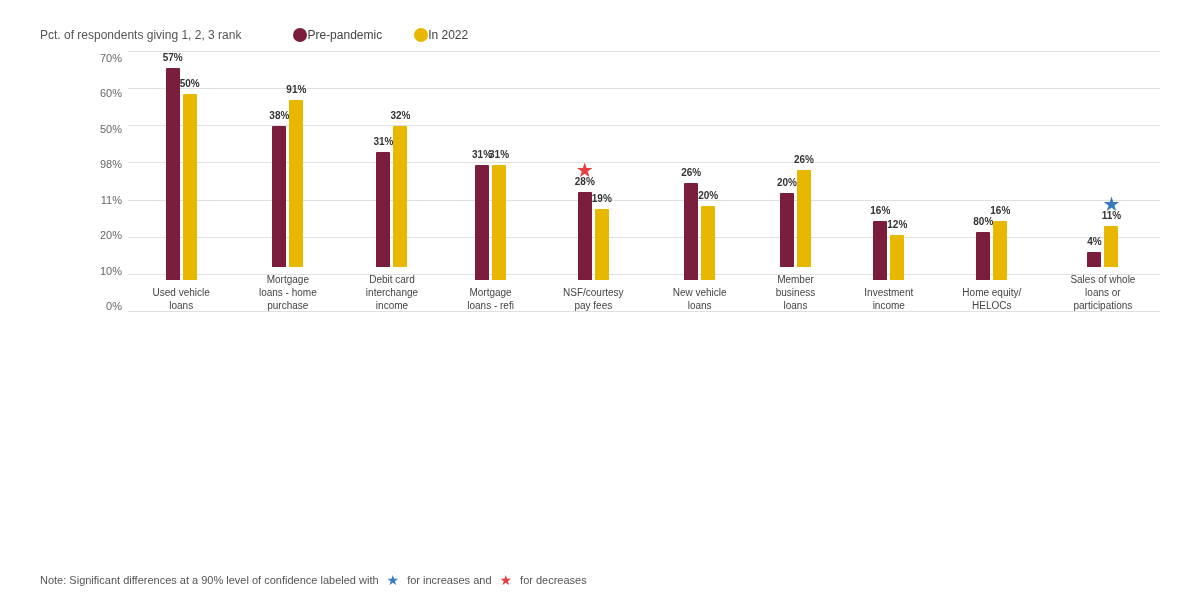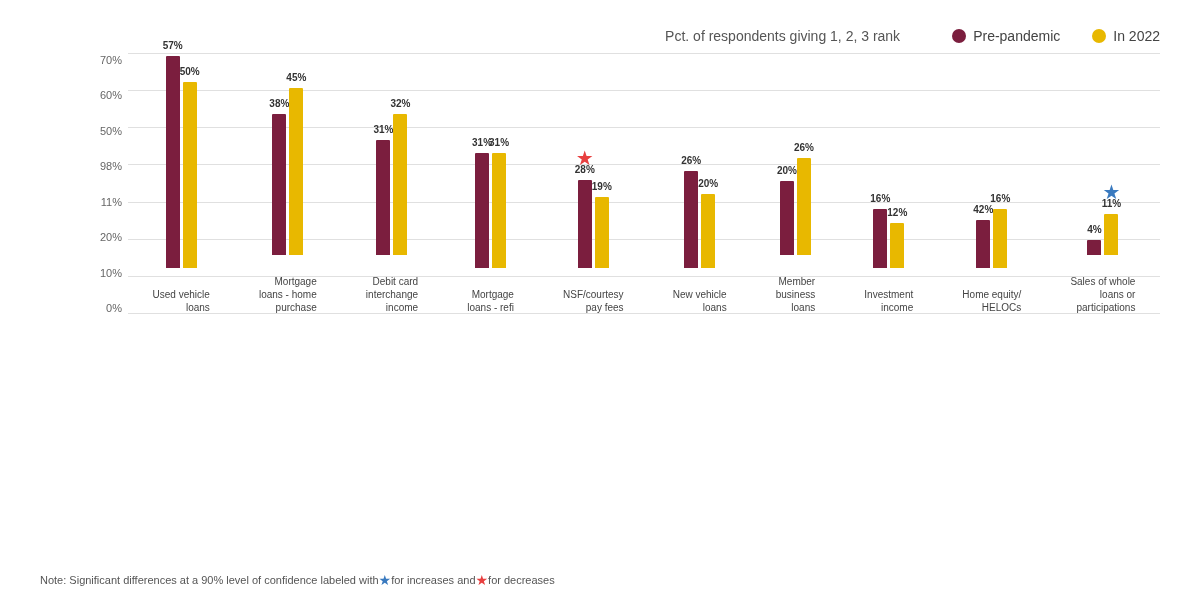--- a/index.html
+++ b/index.html
@@ -21,34 +21,33 @@
       font-size: 22px;
       font-weight: 700;
       color: #222;
       border-bottom: 2px solid #333;
       padding-bottom: 8px;
       margin-bottom: 12px;
     }
     .legend-row {
       display: flex;
       align-items: center;
-      justify-content: flex-end;
+      justify-content: flex-start;
       gap: 32px;
       margin-bottom: 10px;
-      font-size: 14px;
+      font-size: 12px;
       color: #444;
     }
     .legend-label {
       color: #555;
       margin-right: 20px;
     }
     .legend-item {
       display: flex;
       align-items: center;
-      gap: 7px;
     }
     .legend-dot {
       width: 14px;
       height: 14px;
       border-radius: 50%;
       display: inline-block;
     }
     .chart-area {
       position: relative;
       margin-left: 50px;
@@ -124,34 +123,34 @@
       left: 50%;
       transform: translateX(-50%);
       font-size: 10px;
       font-weight: 600;
       color: #333;
       white-space: nowrap;
     }
     .bar-label {
       font-size: 10px;
       color: #444;
-      text-align: right;
-      margin-top: 20px;
+      text-align: center;
+      margin-top: 6px;
       line-height: 1.3;
       max-width: 80px;
     }
     .note-row {
       position: absolute;
       bottom: 12px;
       left: 40px;
       font-size: 11px;
       color: #555;
       display: flex;
       align-items: center;
-      gap: 0;
+      gap: 8px;
     }
     .note-star-blue {
       color: #3a7abf;
       font-size: 14px;
     }
     .note-star-red {
       color: #e84040;
       font-size: 14px;
     }
   </style>
@@ -205,21 +204,21 @@
             </div>
           </div>
           <div class="bar-label">Used vehicle<br>loans</div>
         </div>
         <div class="bar-group">
           <div class="bars">
             <div class="bar bar-pre" style="height: 141.143px; position: relative;">
               <span class="bar-value">38%</span>
             </div>
             <div class="bar bar-2022" style="height: 167.143px; position: relative;">
-              <span class="bar-value">45%</span>
+              <span class="bar-value">91%</span>
             </div>
           </div>
           <div class="bar-label">Mortgage<br>loans - home<br>purchase</div>
         </div>
         <div class="bar-group">
           <div class="bars">
             <div class="bar bar-pre" style="height: 115.143px; position: relative;">
               <span class="bar-value">31%</span>
             </div>
             <div class="bar bar-2022" style="height: 141px; position: relative;">
@@ -280,21 +279,21 @@
             </div>
             <div class="bar bar-2022" style="height: 44.5714px; position: relative;">
               <span class="bar-value">12%</span>
             </div>
           </div>
           <div class="bar-label">Investment<br>income</div>
         </div>
         <div class="bar-group">
           <div class="bars">
             <div class="bar bar-pre" style="height: 48.2857px; position: relative;">
-              <span class="bar-value">42%</span>
+              <span class="bar-value">80%</span>
             </div>
             <div class="bar bar-2022" style="height: 59.4286px; position: relative;">
               <span class="bar-value">16%</span>
             </div>
           </div>
           <div class="bar-label">Home equity/<br>HELOCs</div>
         </div>
         <div class="bar-group">
           <div class="bars">
             <div class="bar bar-pre" style="height: 14.8571px; position: relative;">

